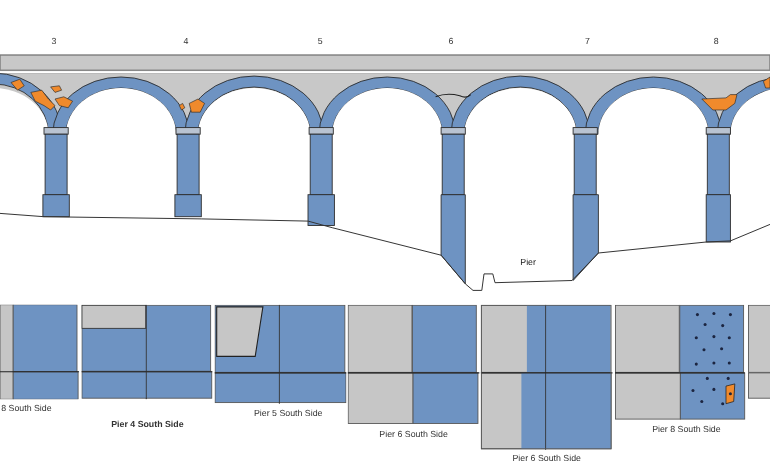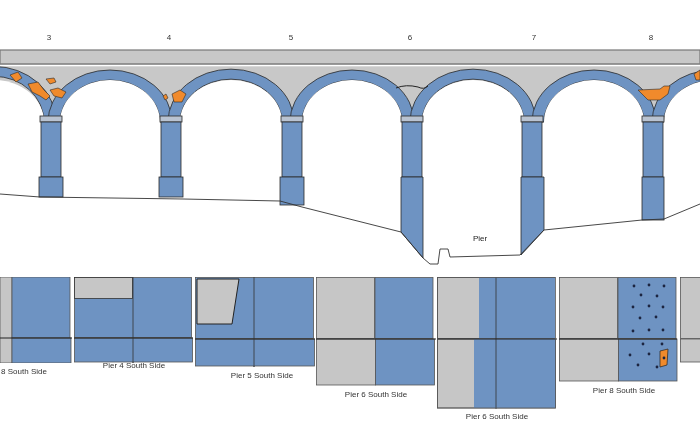--- a/index.html
+++ b/index.html
@@ -134,21 +134,21 @@
 <div class="face" style="left:74px; top:277px;">
   <svg width="120" height="86">
     <rect x="0.5" y="0.5" width="117" height="60" fill="#6e93c2" stroke="#555" stroke-width="0.8"></rect>
     <rect x="0.5" y="0.5" width="58" height="21" fill="#c6c6c6" stroke="#333" stroke-width="0.8"></rect>
     <line x1="59" y1="0" x2="59" y2="86" stroke="#333" stroke-width="0.8"></line>
     <rect x="0.5" y="61" width="118" height="24" fill="#6e93c2" stroke="#555" stroke-width="0.8"></rect>
     <line x1="0" y1="61" x2="119" y2="61" stroke="#222" stroke-width="1"></line>
     <line x1="59" y1="61" x2="59" y2="86" stroke="#333" stroke-width="0.8"></line>
   </svg>
 </div>
-<div class="face-label" style="left:134px; top:361px;">Pier 4 South Side</div>
+<div class="face-label" style="left:134px; top:381px;font-weight:bold;">Pier 4 South Side</div>
 
 <div class="face" style="left:195px; top:277px;">
   <svg width="120" height="90">
     <rect x="0.5" y="0.5" width="118" height="61" fill="#6e93c2" stroke="#555" stroke-width="0.8"></rect>
     <path d="M2 2 L44 2 L37 47 L2 47 Z" fill="#c6c6c6" stroke="#222" stroke-width="1"></path>
     <line x1="59" y1="0" x2="59" y2="90" stroke="#333" stroke-width="0.8"></line>
     <rect x="0.5" y="62" width="119" height="27" fill="#6e93c2" stroke="#555" stroke-width="0.8"></rect>
     <line x1="0" y1="62" x2="120" y2="62" stroke="#222" stroke-width="1"></line>
     <line x1="59" y1="62" x2="59" y2="90" stroke="#333" stroke-width="0.8"></line>
   </svg>

